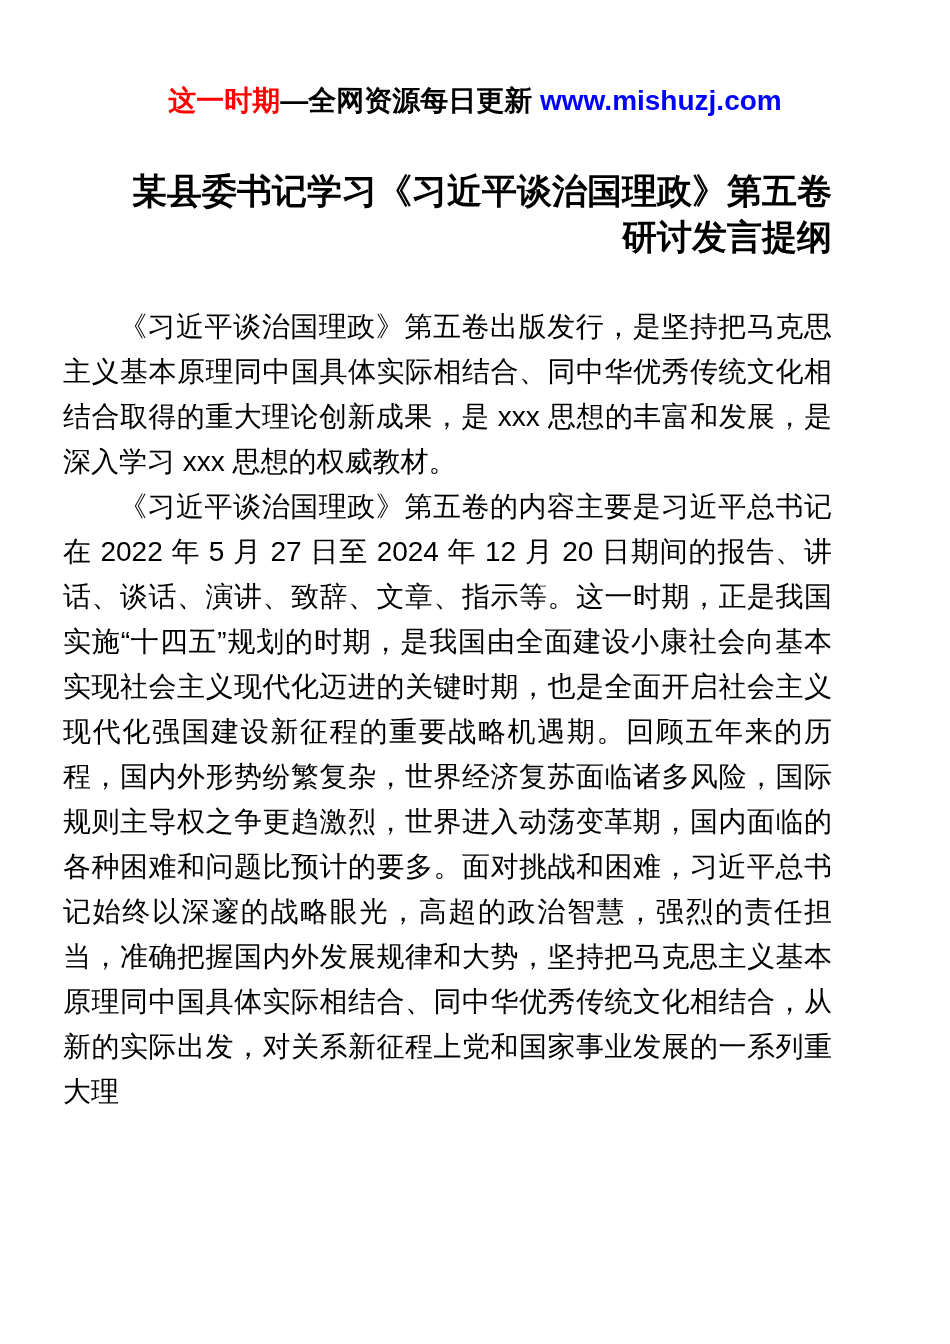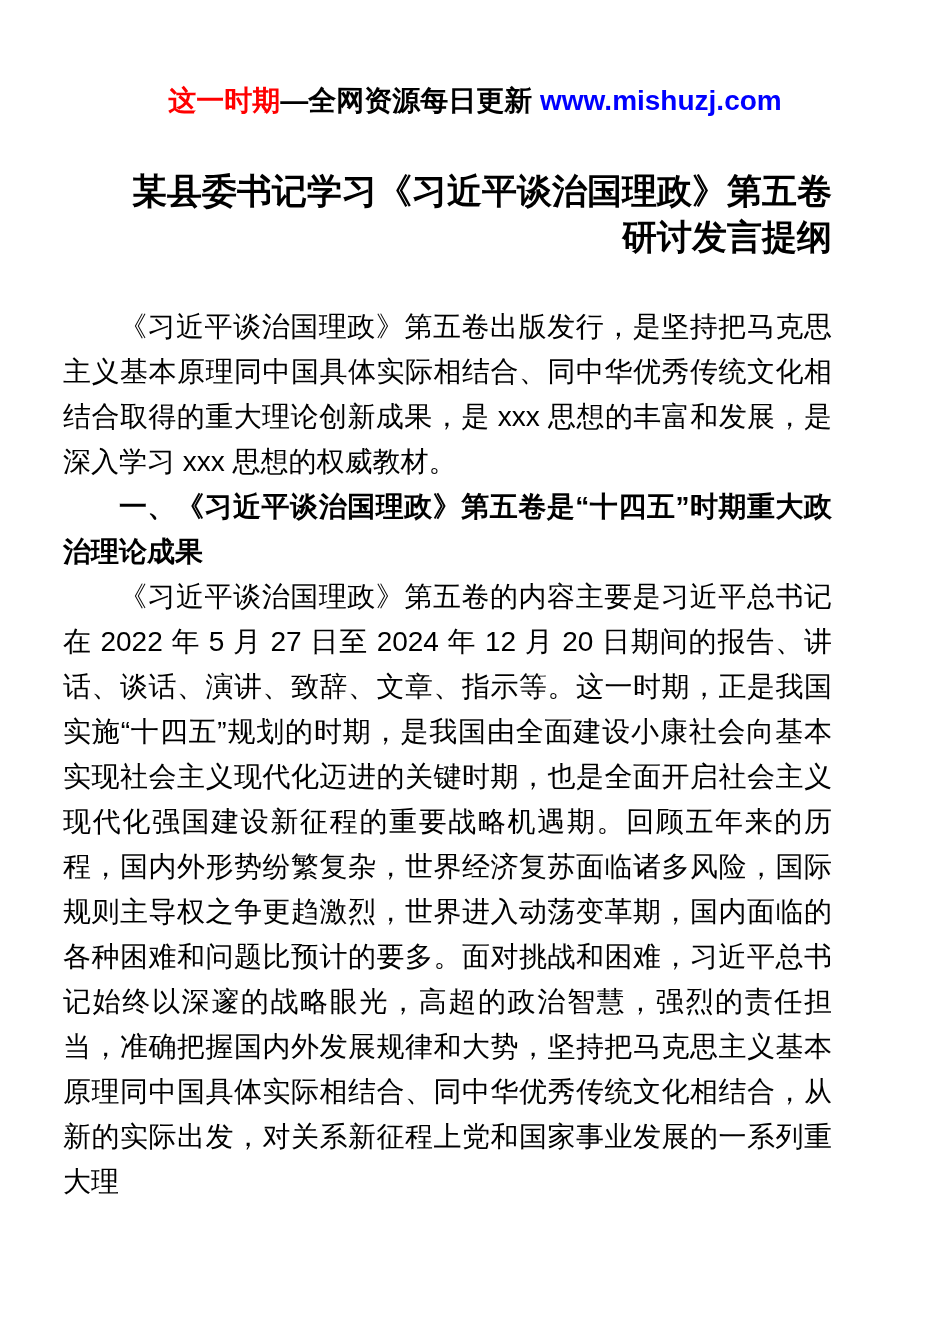--- a/index.html
+++ b/index.html
@@ -58,17 +58,16 @@
 <div class="page">
 
   <div class="site-header">
     <span class="brand">这一时期</span><span class="tagline">—全网资源每日更新 </span><span class="url">www.mishuzj.com</span>
   </div>
 
   <h1 class="doc-title">某县委书记学习《习近平谈治国理政》第五卷研讨发言提纲</h1>
 
   <div class="doc-body">
     <p>《习近平谈治国理政》第五卷出版发行，是坚持把马克思主义基本原理同中国具体实际相结合、同中华优秀传统文化相结合取得的重大理论创新成果，是 xxx 思想的丰富和发展，是深入学习 xxx 思想的权威教材。</p>
-    <p class="heading">一、《习近平谈治国理政》第五卷是“十四五”时期重大政治理论成果</p>
     <p>《习近平谈治国理政》第五卷的内容主要是习近平总书记在 2022 年 5 月 27 日至 2024 年 12 月 20 日期间的报告、讲话、谈话、演讲、致辞、文章、指示等。这一时期，正是我国实施“十四五”规划的时期，是我国由全面建设小康社会向基本实现社会主义现代化迈进的关键时期，也是全面开启社会主义现代化强国建设新征程的重要战略机遇期。回顾五年来的历程，国内外形势纷繁复杂，世界经济复苏面临诸多风险，国际规则主导权之争更趋激烈，世界进入动荡变革期，国内面临的各种困难和问题比预计的要多。面对挑战和困难，习近平总书记始终以深邃的战略眼光，高超的政治智慧，强烈的责任担当，准确把握国内外发展规律和大势，坚持把马克思主义基本原理同中国具体实际相结合、同中华优秀传统文化相结合，从新的实际出发，对关系新征程上党和国家事业发展的一系列重大理</p>
   </div>
 
 </div>
 
 </body></html>

